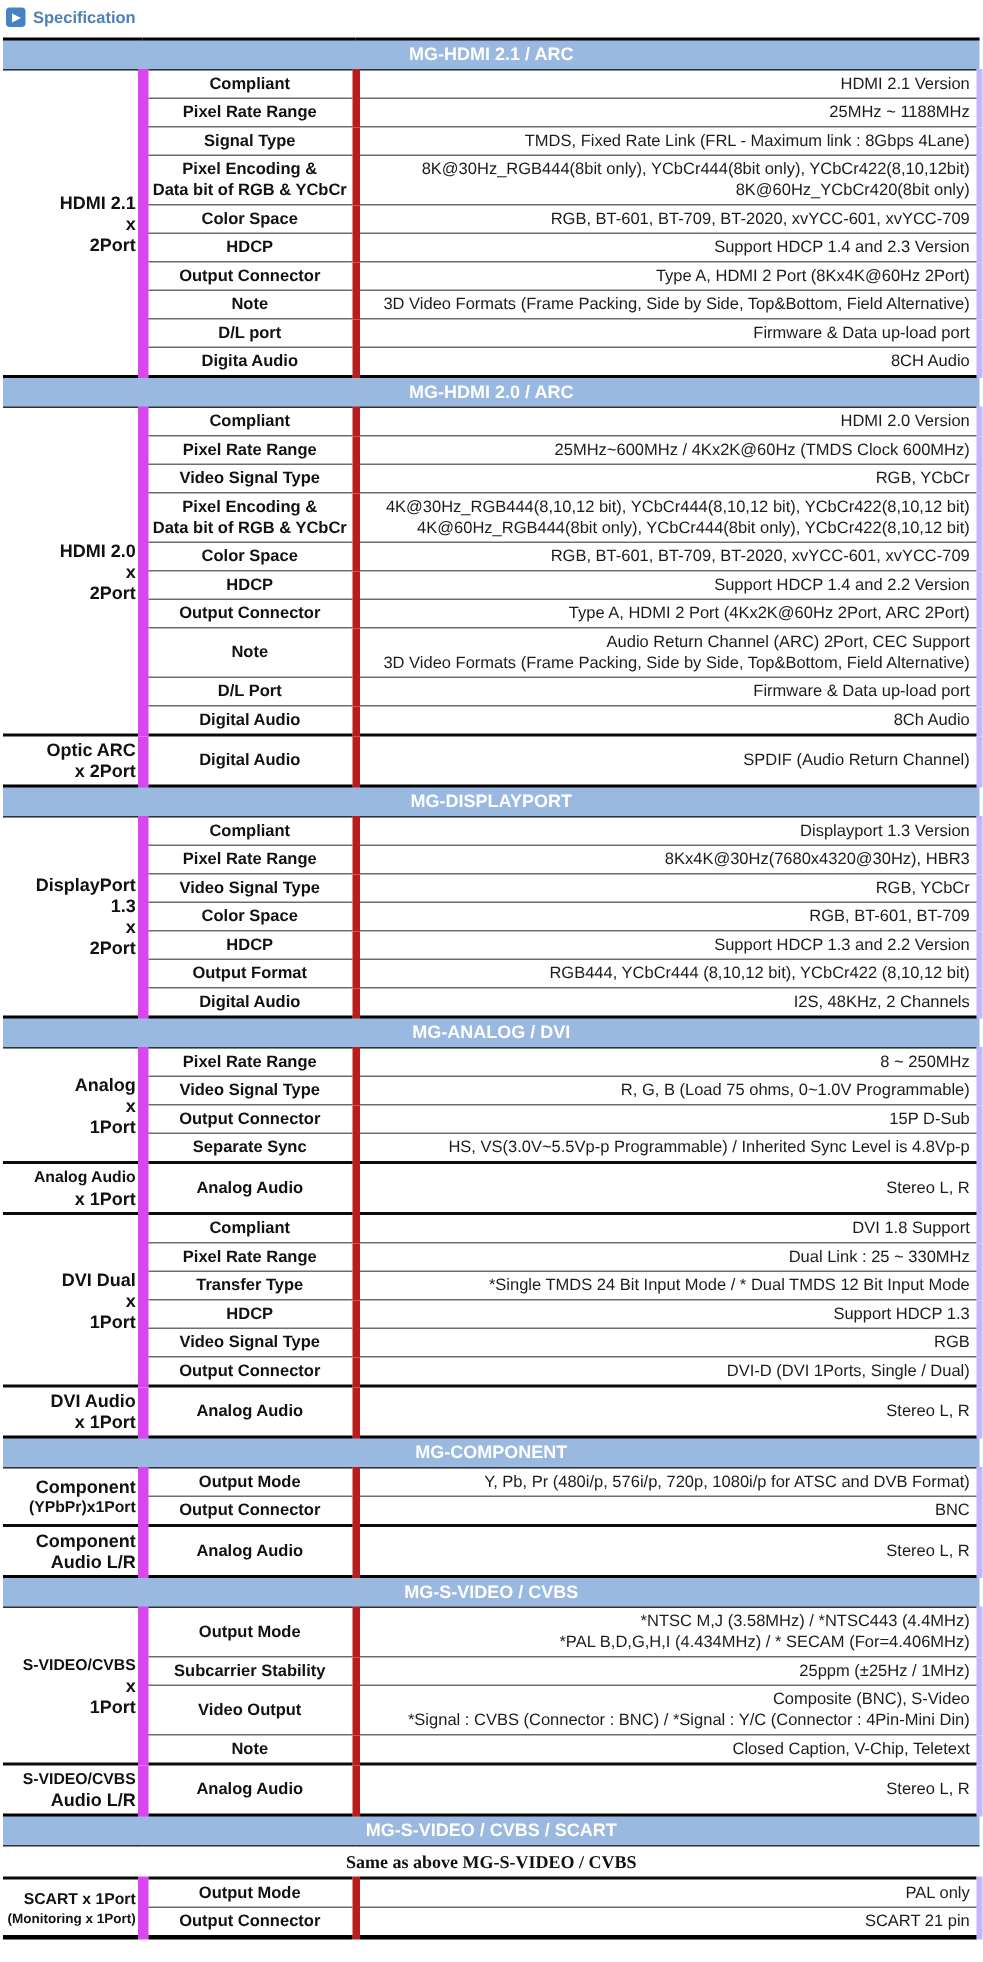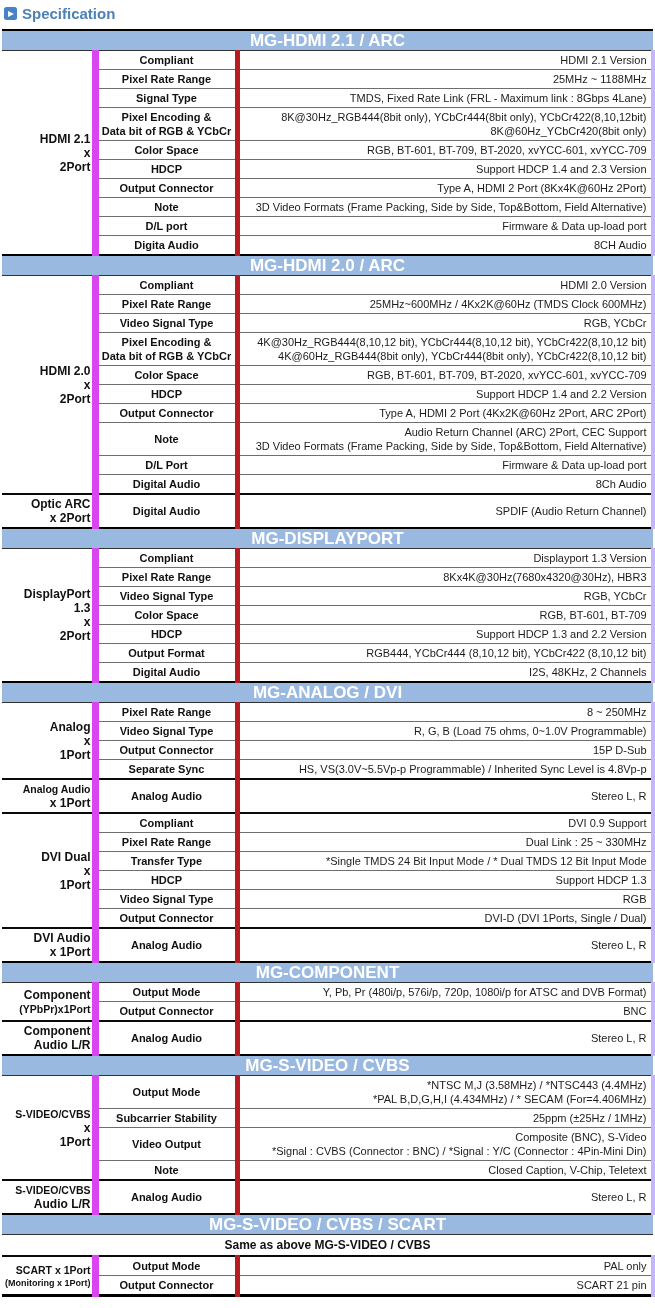--- a/index.html
+++ b/index.html
@@ -1,58 +1,58 @@
 <!DOCTYPE html>
 <html style="--title-color: #4d82b8; --icon-bg: #4583c4; --slot-bar-bg: #6f8eb7; --section-bar-bg: #9ab9e0; --bar-text: #ffffff;"><head>
 <meta charset="utf-8">
 <style>
   html,body{margin:0;padding:0;background:#fff;}
   body{font-family:"Liberation Sans","DejaVu Sans",sans-serif;color:#111;}
   .page{width:651px;margin:0 auto;padding:2px;}
 
   .spec-title{display:flex;align-items:center;gap:5px;margin:3px 0 7px 2px;
-    color:var(--title-color,#4d82b8);font-size:15px;font-weight:bold;}
+    color:var(--title-color,#4d82b8);font-size:11px;font-weight:bold;}
   .play-icon{width:13px;height:13px;background:var(--icon-bg,#4583c4);
     border-radius:2.5px;display:inline-flex;align-items:center;justify-content:center;flex:0 0 auto;}
   .play-icon::after{content:"";display:block;width:0;height:0;margin-left:1px;
     border-top:3.5px solid transparent;border-bottom:3.5px solid transparent;border-left:6px solid #fff;}
 
   .slot-bar{background:var(--slot-bar-bg,#6f8eb7);color:var(--bar-text,#fff);
     font-weight:bold;font-size:14px;text-align:center;padding:3px 0 4px;
     border-top:3px solid #000;border-bottom:2px solid #000;}
 
   table.spec{border-collapse:collapse;table-layout:fixed;width:651px;
     border-bottom:3px solid #000;}
   col.c1{width:93px;} col.c2{width:142px;} col.c3{width:416px;}
 
   td{vertical-align:middle;padding:2px 4px;font-size:11px;line-height:14px;}
 
   td.section-bar{background:var(--section-bar-bg,#9ab9e0);color:var(--bar-text,#fff);
-    font-weight:bold;font-size:17px;line-height:15px;text-align:center;padding:2px 0;
+    font-weight:bold;font-size:12px;line-height:15px;text-align:center;padding:2px 0;
     border-top:2px solid #000;border-bottom:1px solid #333;}
 
   td.port{border-left:0;border-right:7px solid #d946ef;text-align:right;font-weight:bold;
     font-size:12px;line-height:14px;padding:2px 1px;}
   td.port .ln{white-space:nowrap;}
   td.port .sm{font-size:10.5px;}
   td.port .xs{font-size:9px;line-height:12px;}
 
   td.label{border-right:5px solid #b91c1c;text-align:center;font-weight:bold;
     font-size:11px;padding:2px 2px;}
   td.label .ln{white-space:nowrap;}
 
   td.value{border-right:5px solid #c4b5fd;text-align:right;padding:2px 4px 2px 7px;color:#1c1c1c;}
   td.value .ln{white-space:nowrap;overflow:hidden;}
 
   tr.spec-row td{border-top:1px solid #6e6e6e;}
   tr.group-start td{border-top:2px solid #0a0a0a;}
   tr.first-group td{border-top:1px solid #3a3a3a;}
 
   td.same-note{text-align:center;font-weight:bold;font-size:12px;background:#fff;
-    padding:3px 0;border-top:1px solid #3a3a3a;}
+    padding:3px 0;border-top:1px solid #3a3a3a;font-family:Liberation Serif, serif;}
 </style>
 </head>
 <body>
 
 <div class="page">
 
   <div class="spec-title">
     <span class="play-icon"></span>
     <span>Specification</span>
   </div>
@@ -378,21 +378,21 @@
         <tr class="spec-row group-start">
           <td class="port" rowspan="6">
             <div class="ln">DVI Dual</div>
             <div class="ln">x</div>
             <div class="ln">1Port</div>
           </td>
           <td class="label">
             <div class="ln">Compliant</div>
           </td>
           <td class="value">
-            <div class="ln">DVI 0.9 Support</div>
+            <div class="ln">DVI 1.8 Support</div>
           </td>
         </tr>
         <tr class="spec-row">
           <td class="label">
             <div class="ln">Pixel Rate Range</div>
           </td>
           <td class="value">
             <div class="ln">Dual Link : 25 ~ 330MHz</div>
           </td>
         </tr>

